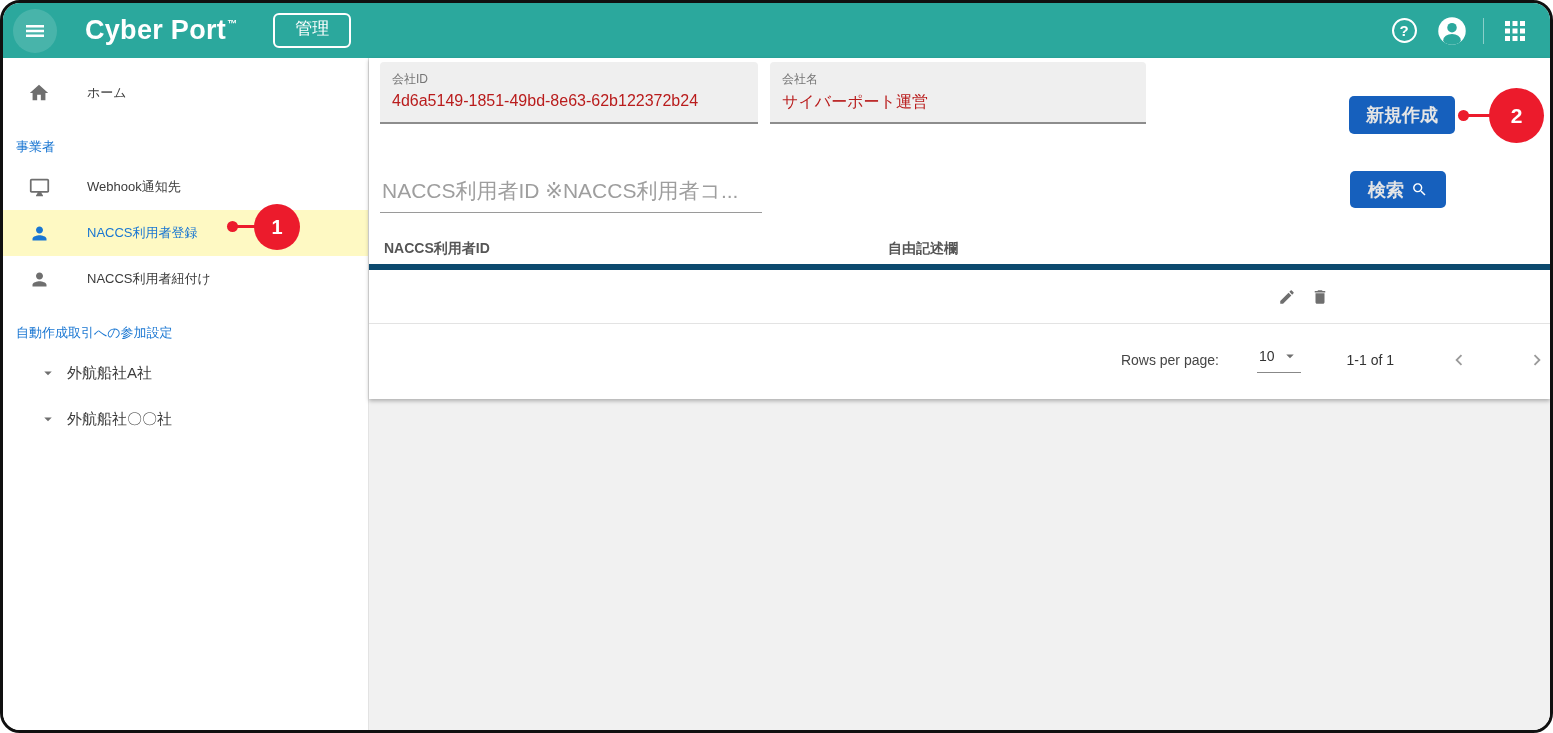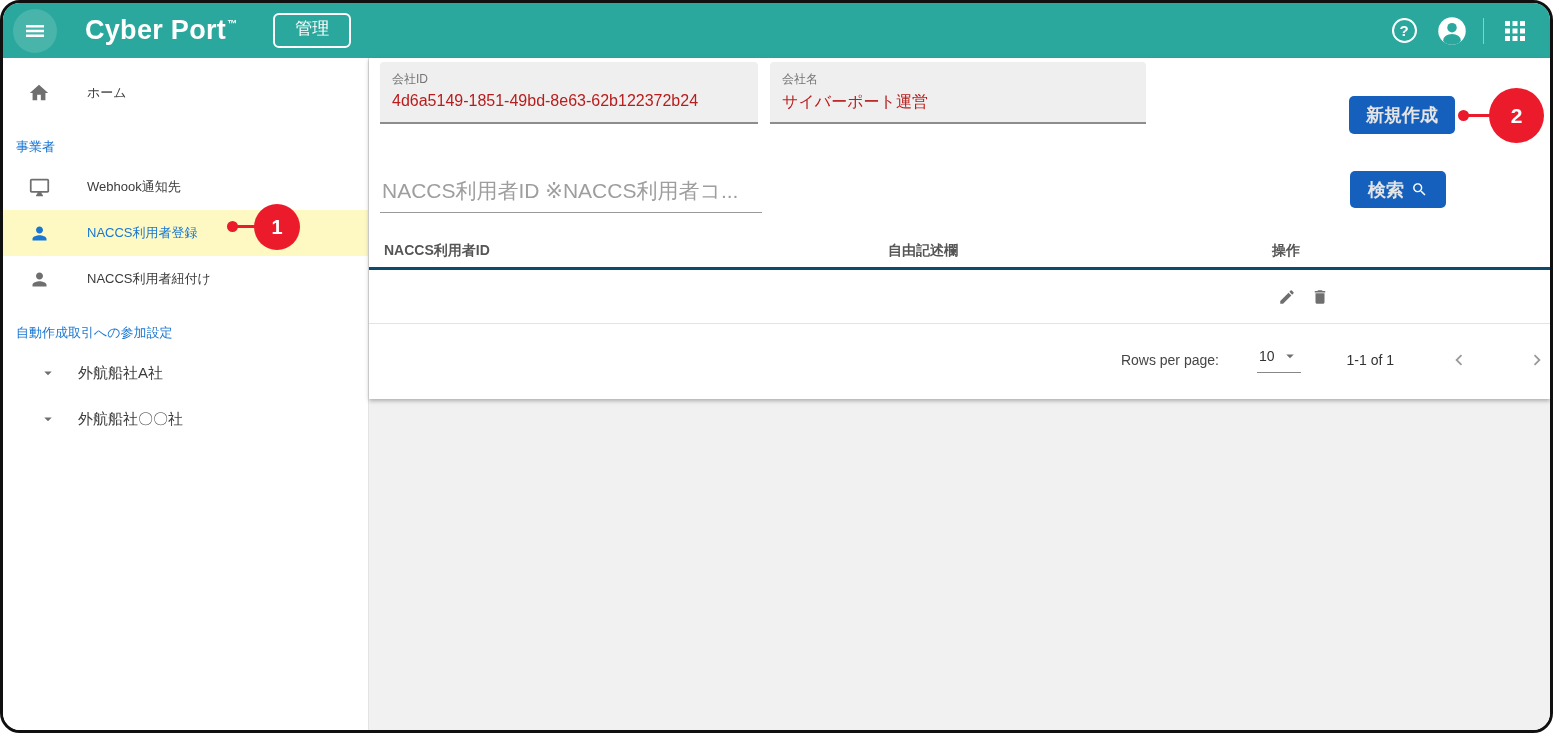--- a/index.html
+++ b/index.html
@@ -29,21 +29,21 @@
   .nav-item { height:46px; display:flex; align-items:center; padding-left:24px; cursor:pointer;
               color:#3b3b3b; font-size:13px; }
   .nav-item .nicon { width:24px; display:flex; justify-content:center; color:#6f6f6f; flex-shrink:0; }
   .nav-item .nlabel { margin-left:36px; white-space:nowrap; }
   .nav-item.selected { background:#fef9c3; color:#1976D2; }
   .nav-item.selected .nicon { color:#1976D2; }
   .section-label { color:#1976D2; font-size:13px; padding-left:13px; margin:22px 0 8px; white-space:nowrap; }
   .tree-item { height:46px; display:flex; align-items:center; padding-left:36px; font-size:15px;
                color:#3b3b3b; cursor:pointer; }
   .tree-item .arrow { width:18px; display:flex; color:#6f6f6f; flex-shrink:0; }
-  .tree-item .nlabel { margin-left:21px; white-space:nowrap; }
+  .tree-item .nlabel { margin-left:10px; white-space:nowrap; }
 
   .main { flex:1; background:#F1F1F1; position:relative; }
   .card { position:relative; height:341px; background:#fff; box-shadow:0 2px 4px rgba(0,0,0,.28); }
 
   
   .field { position:absolute; top:4px; height:62px; background:#EFEFEF; border-radius:4px 4px 0 0;
            border-bottom:2px solid #8d8d8d; padding:9px 12px 0; cursor:text; }
   .field.f1 { left:11px; width:378px; }
   .field.f2 { left:401px; width:376px; }
   .flabel { font-size:12px; color:#757575; }
@@ -55,21 +55,21 @@
   .search-btn { position:absolute; top:113px; right:104px; width:96px; height:37px; }
 
   .naccs-input { position:absolute; top:115px; left:11px; width:382px; border:none;
                  border-bottom:1px solid #9a9a9a; background:transparent; font-size:21px; color:#333;
                  padding:6px 2px 9px; outline:none; font-family:inherit; }
   .naccs-input::placeholder { color:#9e9e9e; }
 
   
   .table { position:absolute; top:176px; left:0; right:0; }
   .thead, .trow { display:grid; grid-template-columns:190px 1fr 278px; padding-left:15px; align-items:center; }
-  .thead { height:36px; border-bottom:3px solid #0c4a6e; color:#555; font-size:14px; font-weight:700; }
+  .thead { height:36px; border-bottom:6px solid #0c4a6e; color:#555; font-size:14px; font-weight:700; }
   .thead .c2 { text-align:center; }
   .trow { height:54px; border-bottom:1px solid #e3e3e3; font-size:14px; color:#333; }
   .row-actions { display:flex; gap:11px; padding-left:4px; }
   .icon-btn-sm { background:none; border:none; padding:2px; cursor:pointer; color:#6f6f6f;
                  display:flex; align-items:center; }
 
   .tfoot { display:flex; align-items:center; justify-content:flex-end; height:72px;
            color:#454545; font-size:14px; }
   .page-size { display:flex; align-items:center; gap:6px; margin-left:38px; border-bottom:1px solid #888;
                padding:0 2px 7px; cursor:pointer; color:#333; }
@@ -230,21 +230,20 @@
             <svg width="17" height="17" viewBox="0 0 24 24" fill="#fff">
                 <path d="M15.5 14h-.79l-.28-.27C15.41 12.59 16 11.11 16 9.5 16 5.91 13.09 3 9.5 3S3 5.91 3 9.5 5.91 16 9.5 16c1.61 0 3.09-.59 4.23-1.57l.27.28v.79l5 4.99L20.49 19l-4.99-5zm-6 0C7.01 14 5 11.99 5 9.5S7.01 5 9.5 5 14 7.01 14 9.5 11.99 14 9.5 14z"></path>
               </svg>
           </span>
         </button>
 
         <div class="table">
           <div class="thead">
             <span class="c1">NACCS利用者ID</span>
             <span class="c2">自由記述欄</span>
-            <span class="c3">操作</span>
           </div>
 
           <div class="trow">
             <span class="c1"></span>
             <span class="c2"></span>
             <span class="c3 row-actions">
               <button class="icon-btn-sm">
                 <span style="display:flex;">
                   <svg width="18" height="18" viewBox="0 0 24 24" fill="currentColor">
                       <path d="M3 17.25V21h3.75L17.81 9.94l-3.75-3.75L3 17.25zM20.71 7.04c.39-.39.39-1.02 0-1.41l-2.34-2.34c-.39-.39-1.02-.39-1.41 0l-1.83 1.83 3.75 3.75 1.83-1.83z"></path>

